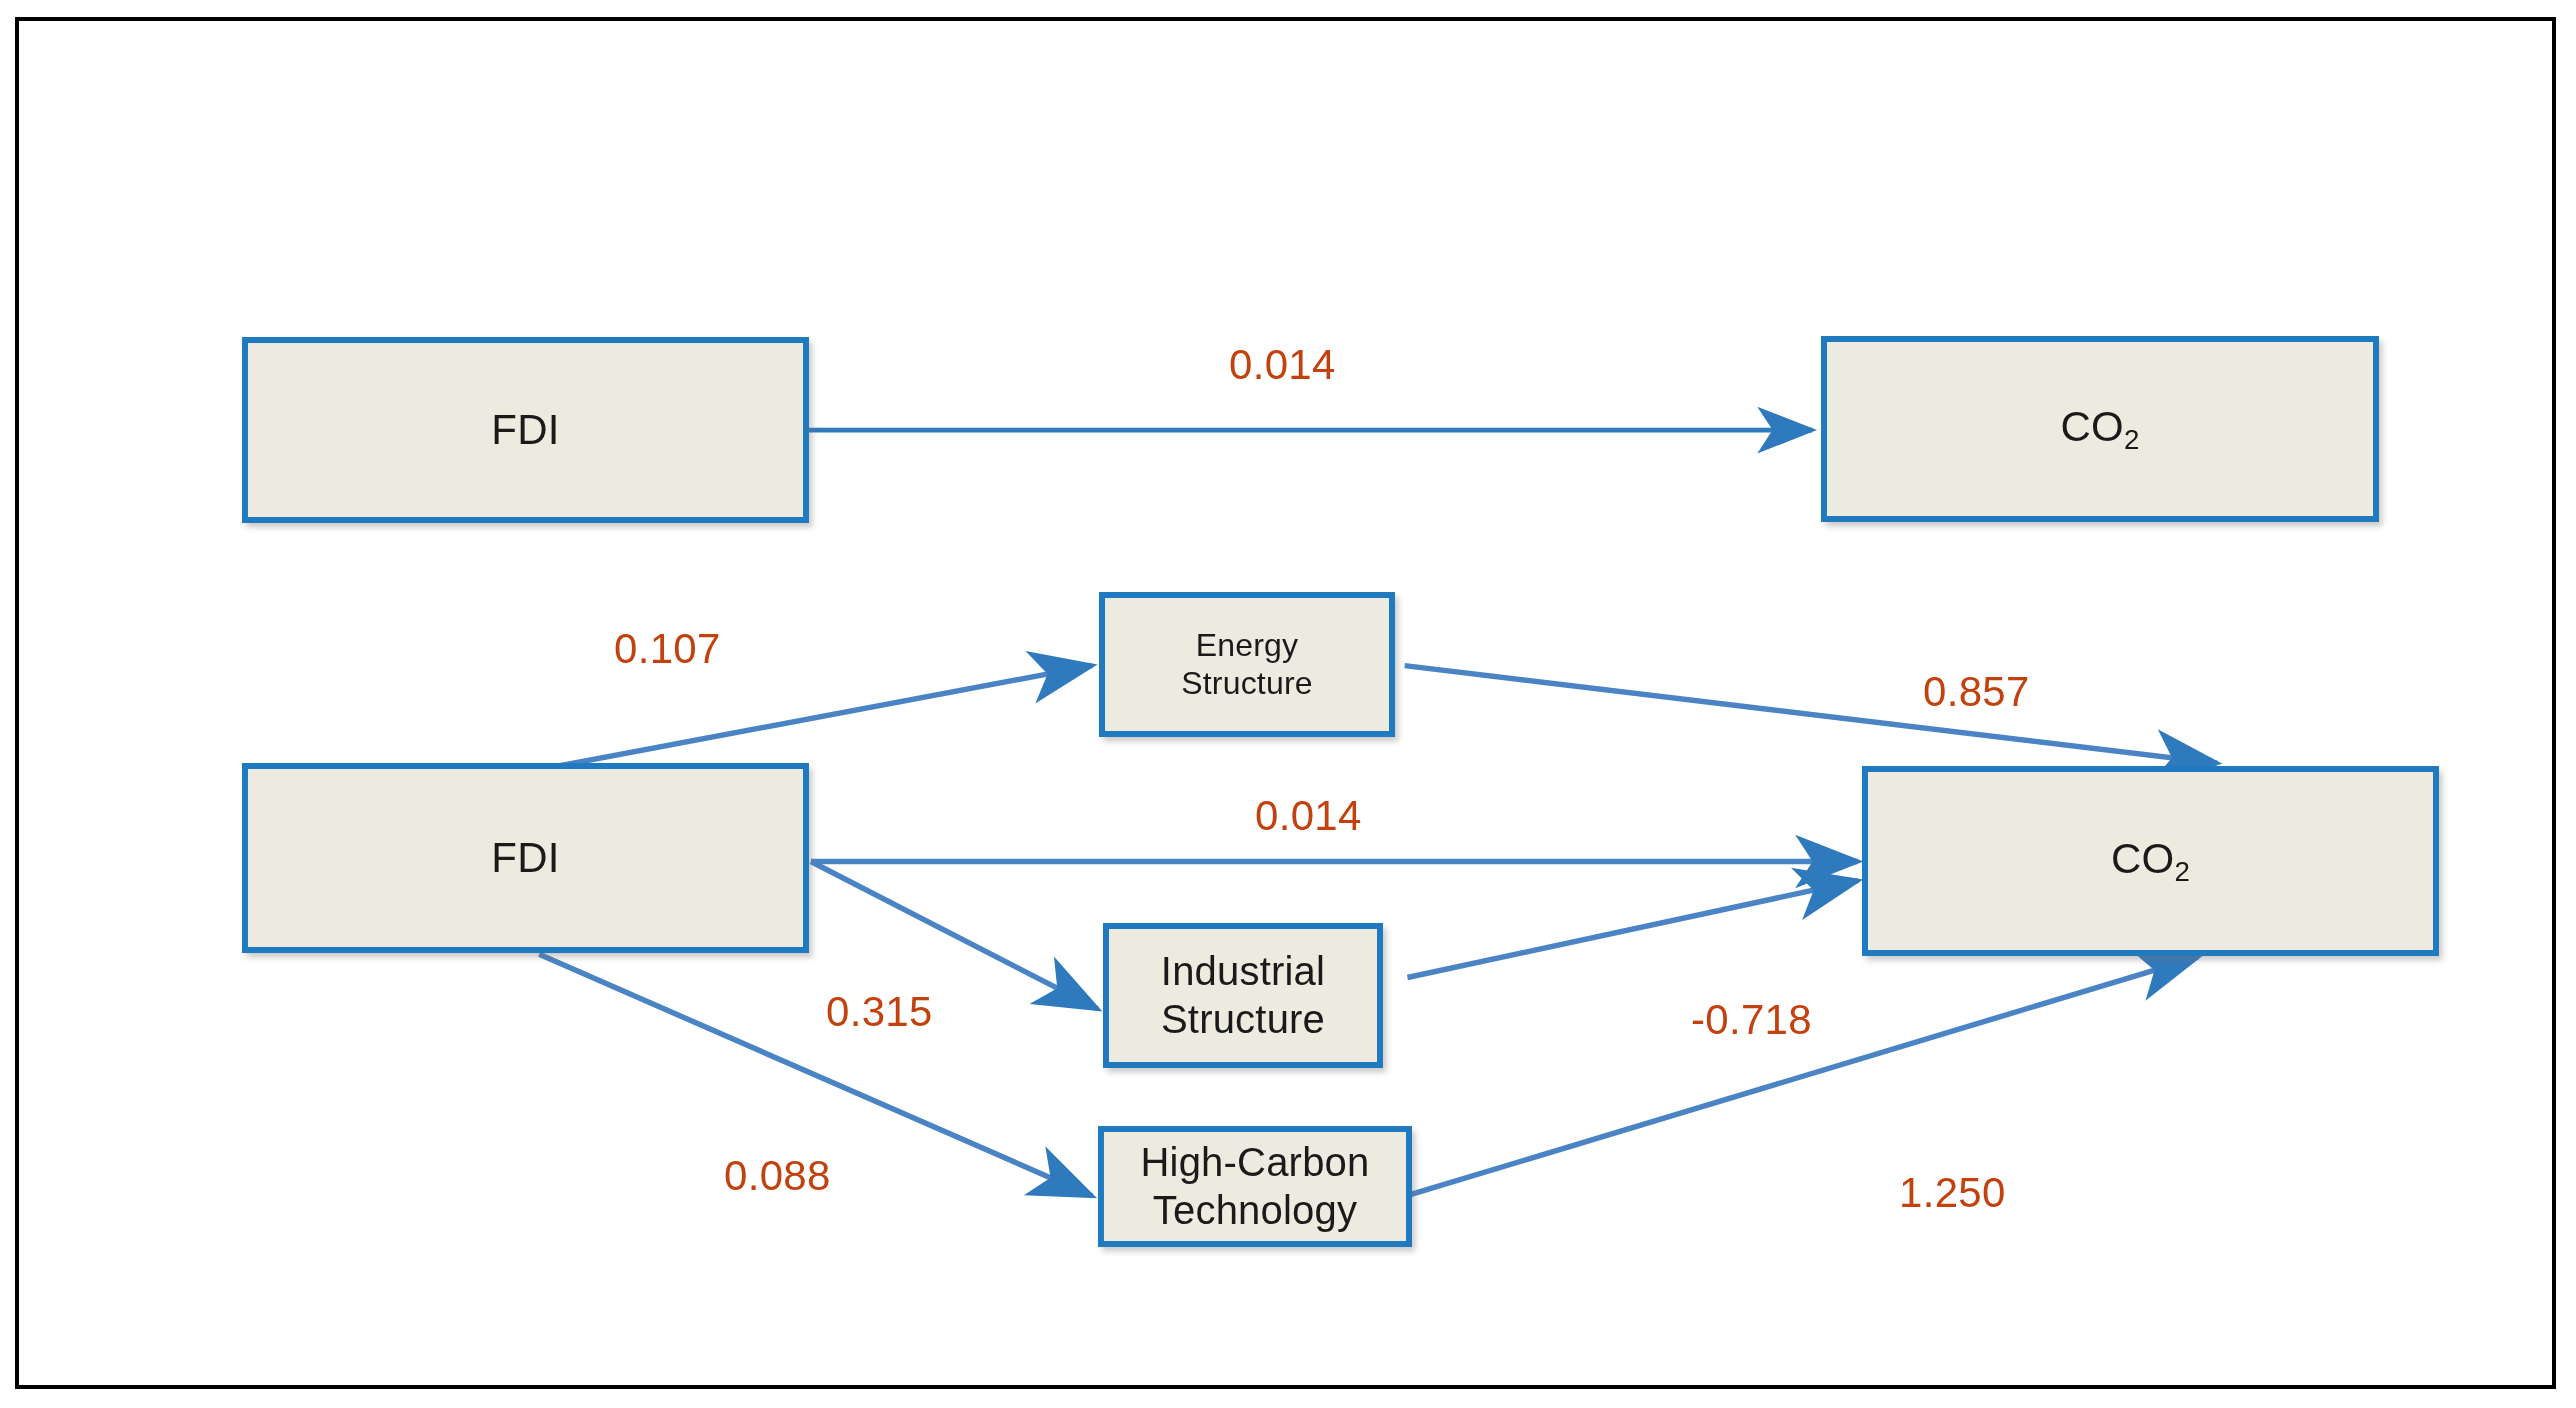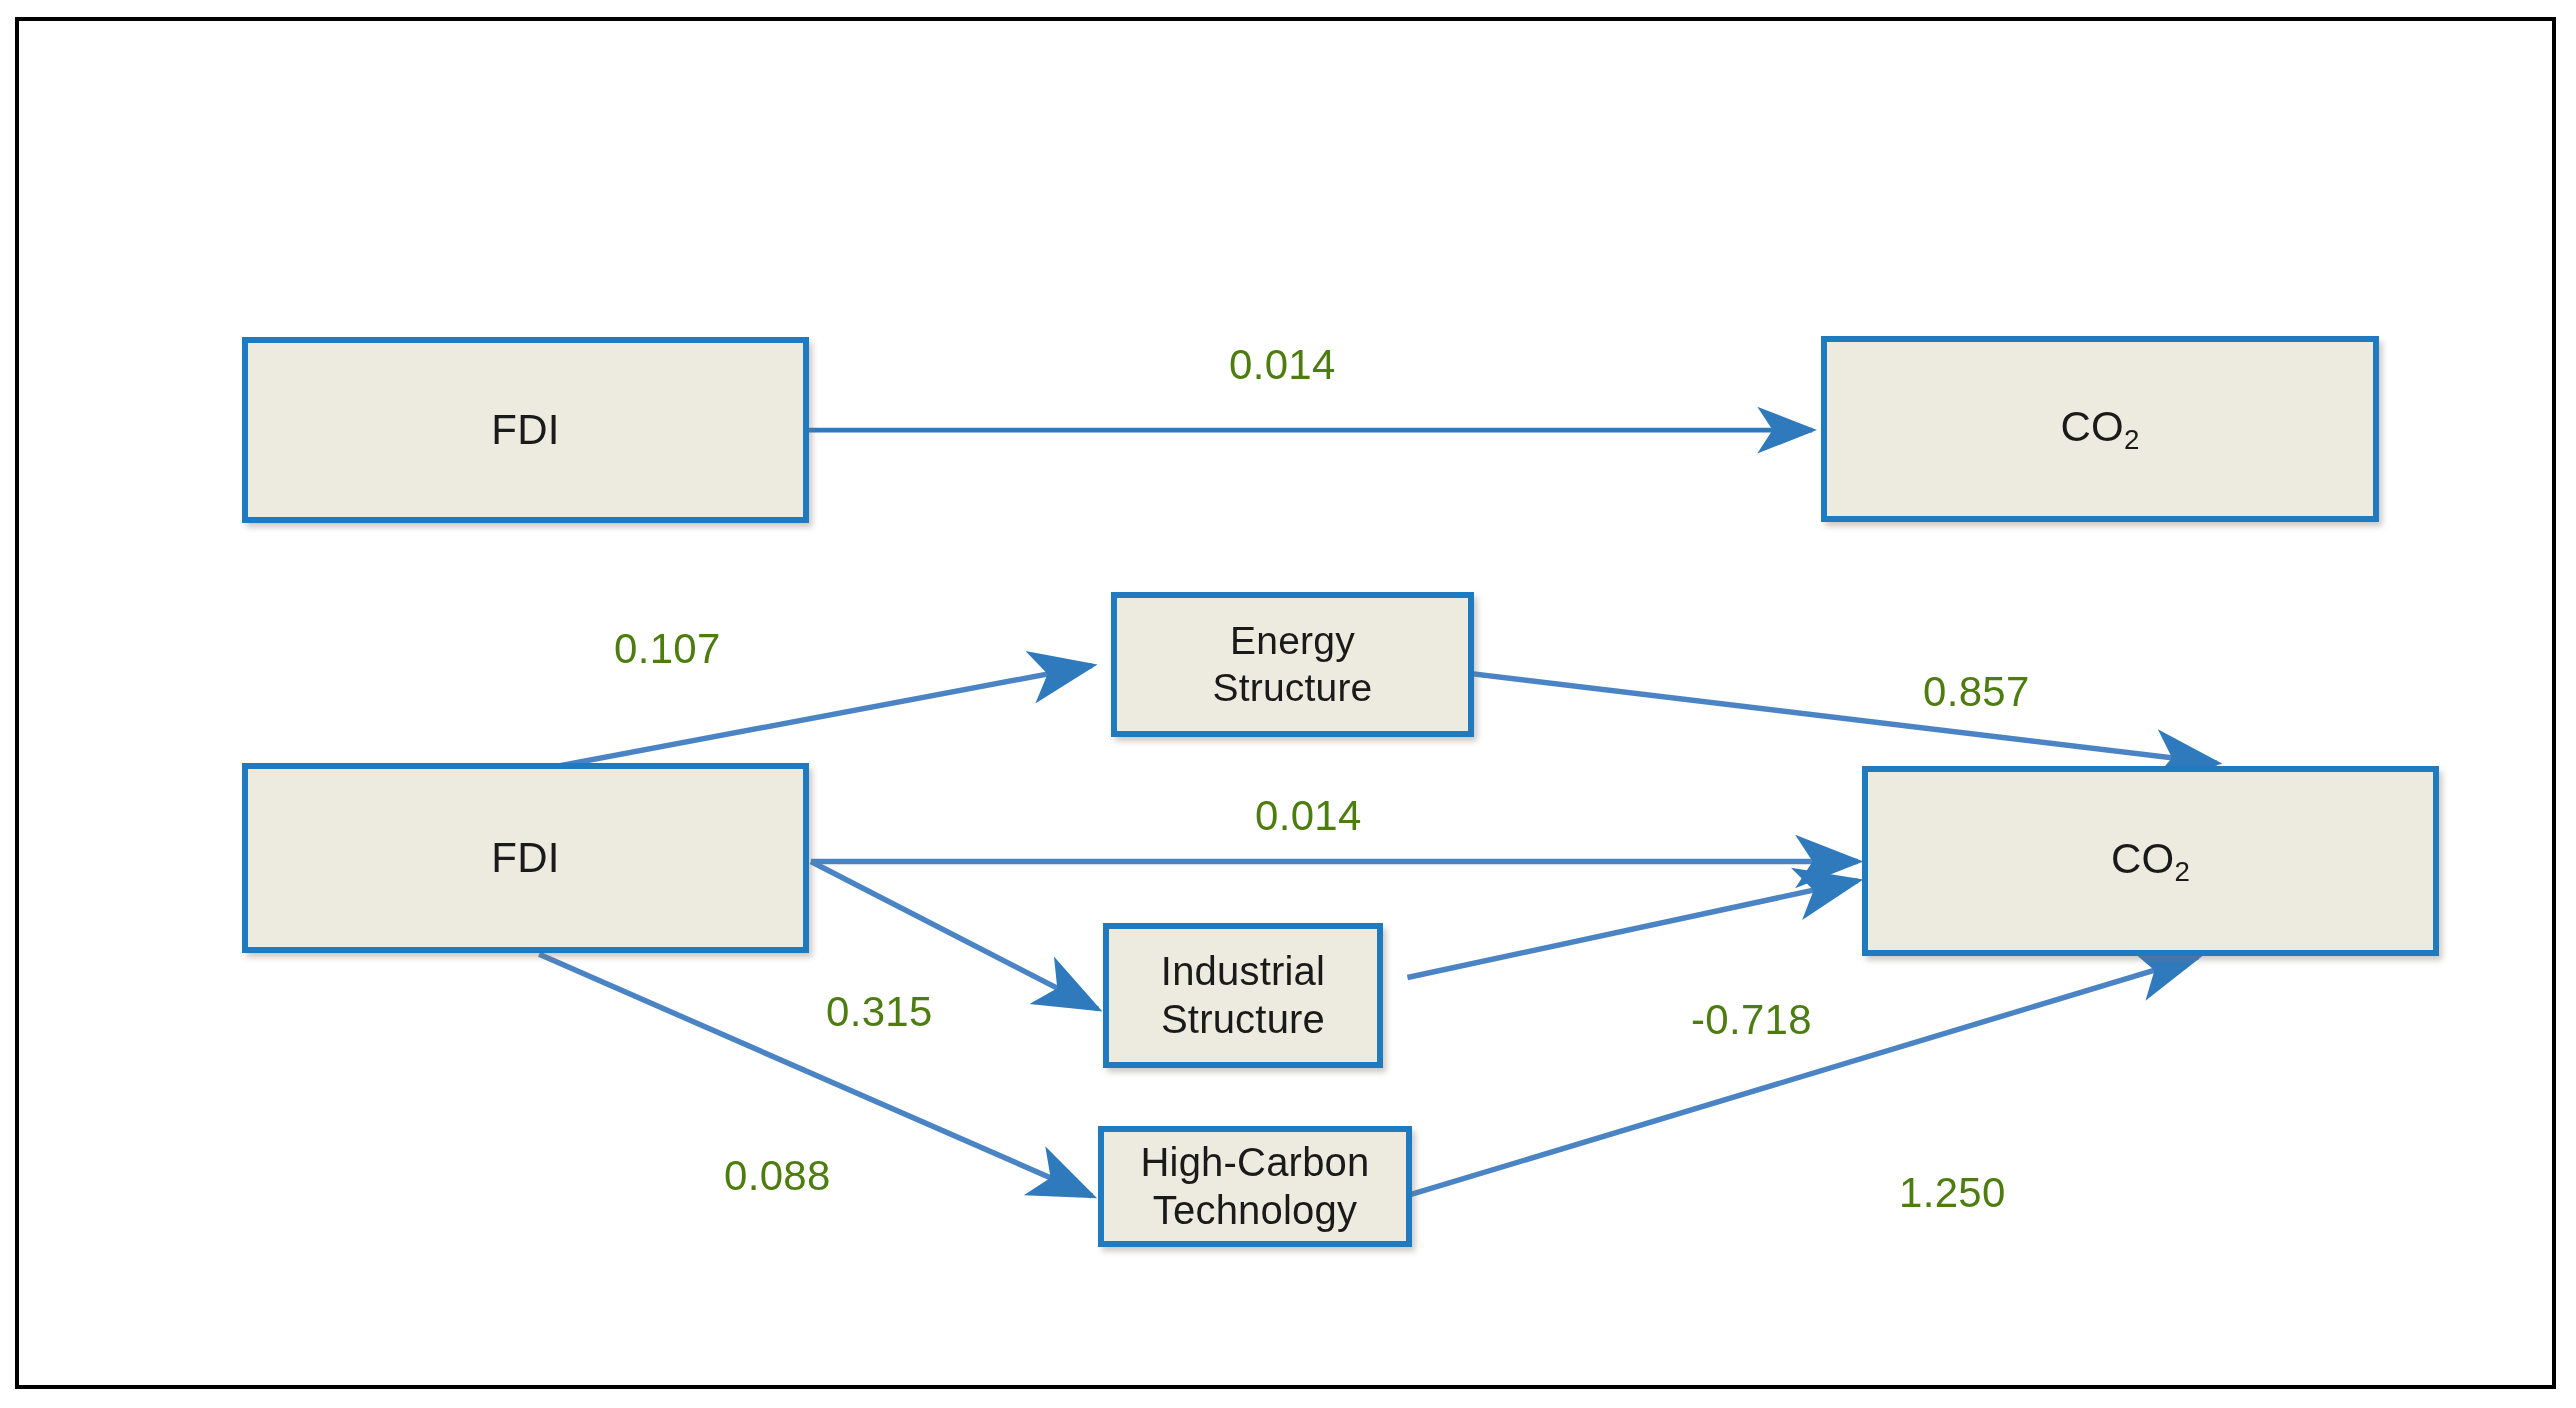--- a/index.html
+++ b/index.html
@@ -61,21 +61,21 @@
     box-sizing: border-box;
   }
   .node sub {
     font-size: 0.66em;
     vertical-align: -0.28em;
     letter-spacing: 0;
   }
   
   .edge-label {
     position: absolute;
-    color: #4d7c0f;
+    color: #c2410c;
     font-size: 42px;
     white-space: nowrap;
     letter-spacing: 0.3px;
   }
 </style>
 </head>
 <body>
 
 <div id="canvas">
   <div id="frame"></div>
@@ -111,21 +111,21 @@
   <div class="node" style="left:1821px; top:336px; width:558px; height:186px;">
     <span class="inner"><span>CO</span><sub>2</sub></span>
   </div>
 
   <div class="edge-label" style="left:1229px; top:341px;">0.014</div>
 
   <div class="node" style="left:242px; top:763px; width:567px; height:190px;">
     <span class="inner">FDI</span>
   </div>
 
-  <div class="node" style="left:1099px; top:592px; width:363px; height:145px; font-size:39px;margin-left:12px;">
+  <div class="node" style="left:1099px; top:592px; width:296px; height:145px; font-size:32px;">
     <span class="inner">
       <span>Energy</span><br>
       <span>Structure</span>
     </span>
   </div>
 
   <div class="node" style="left:1103px; top:923px; width:280px; height:145px; font-size:40px;">
     <span class="inner">
       <span>Industrial</span><br>
       <span>Structure</span>

